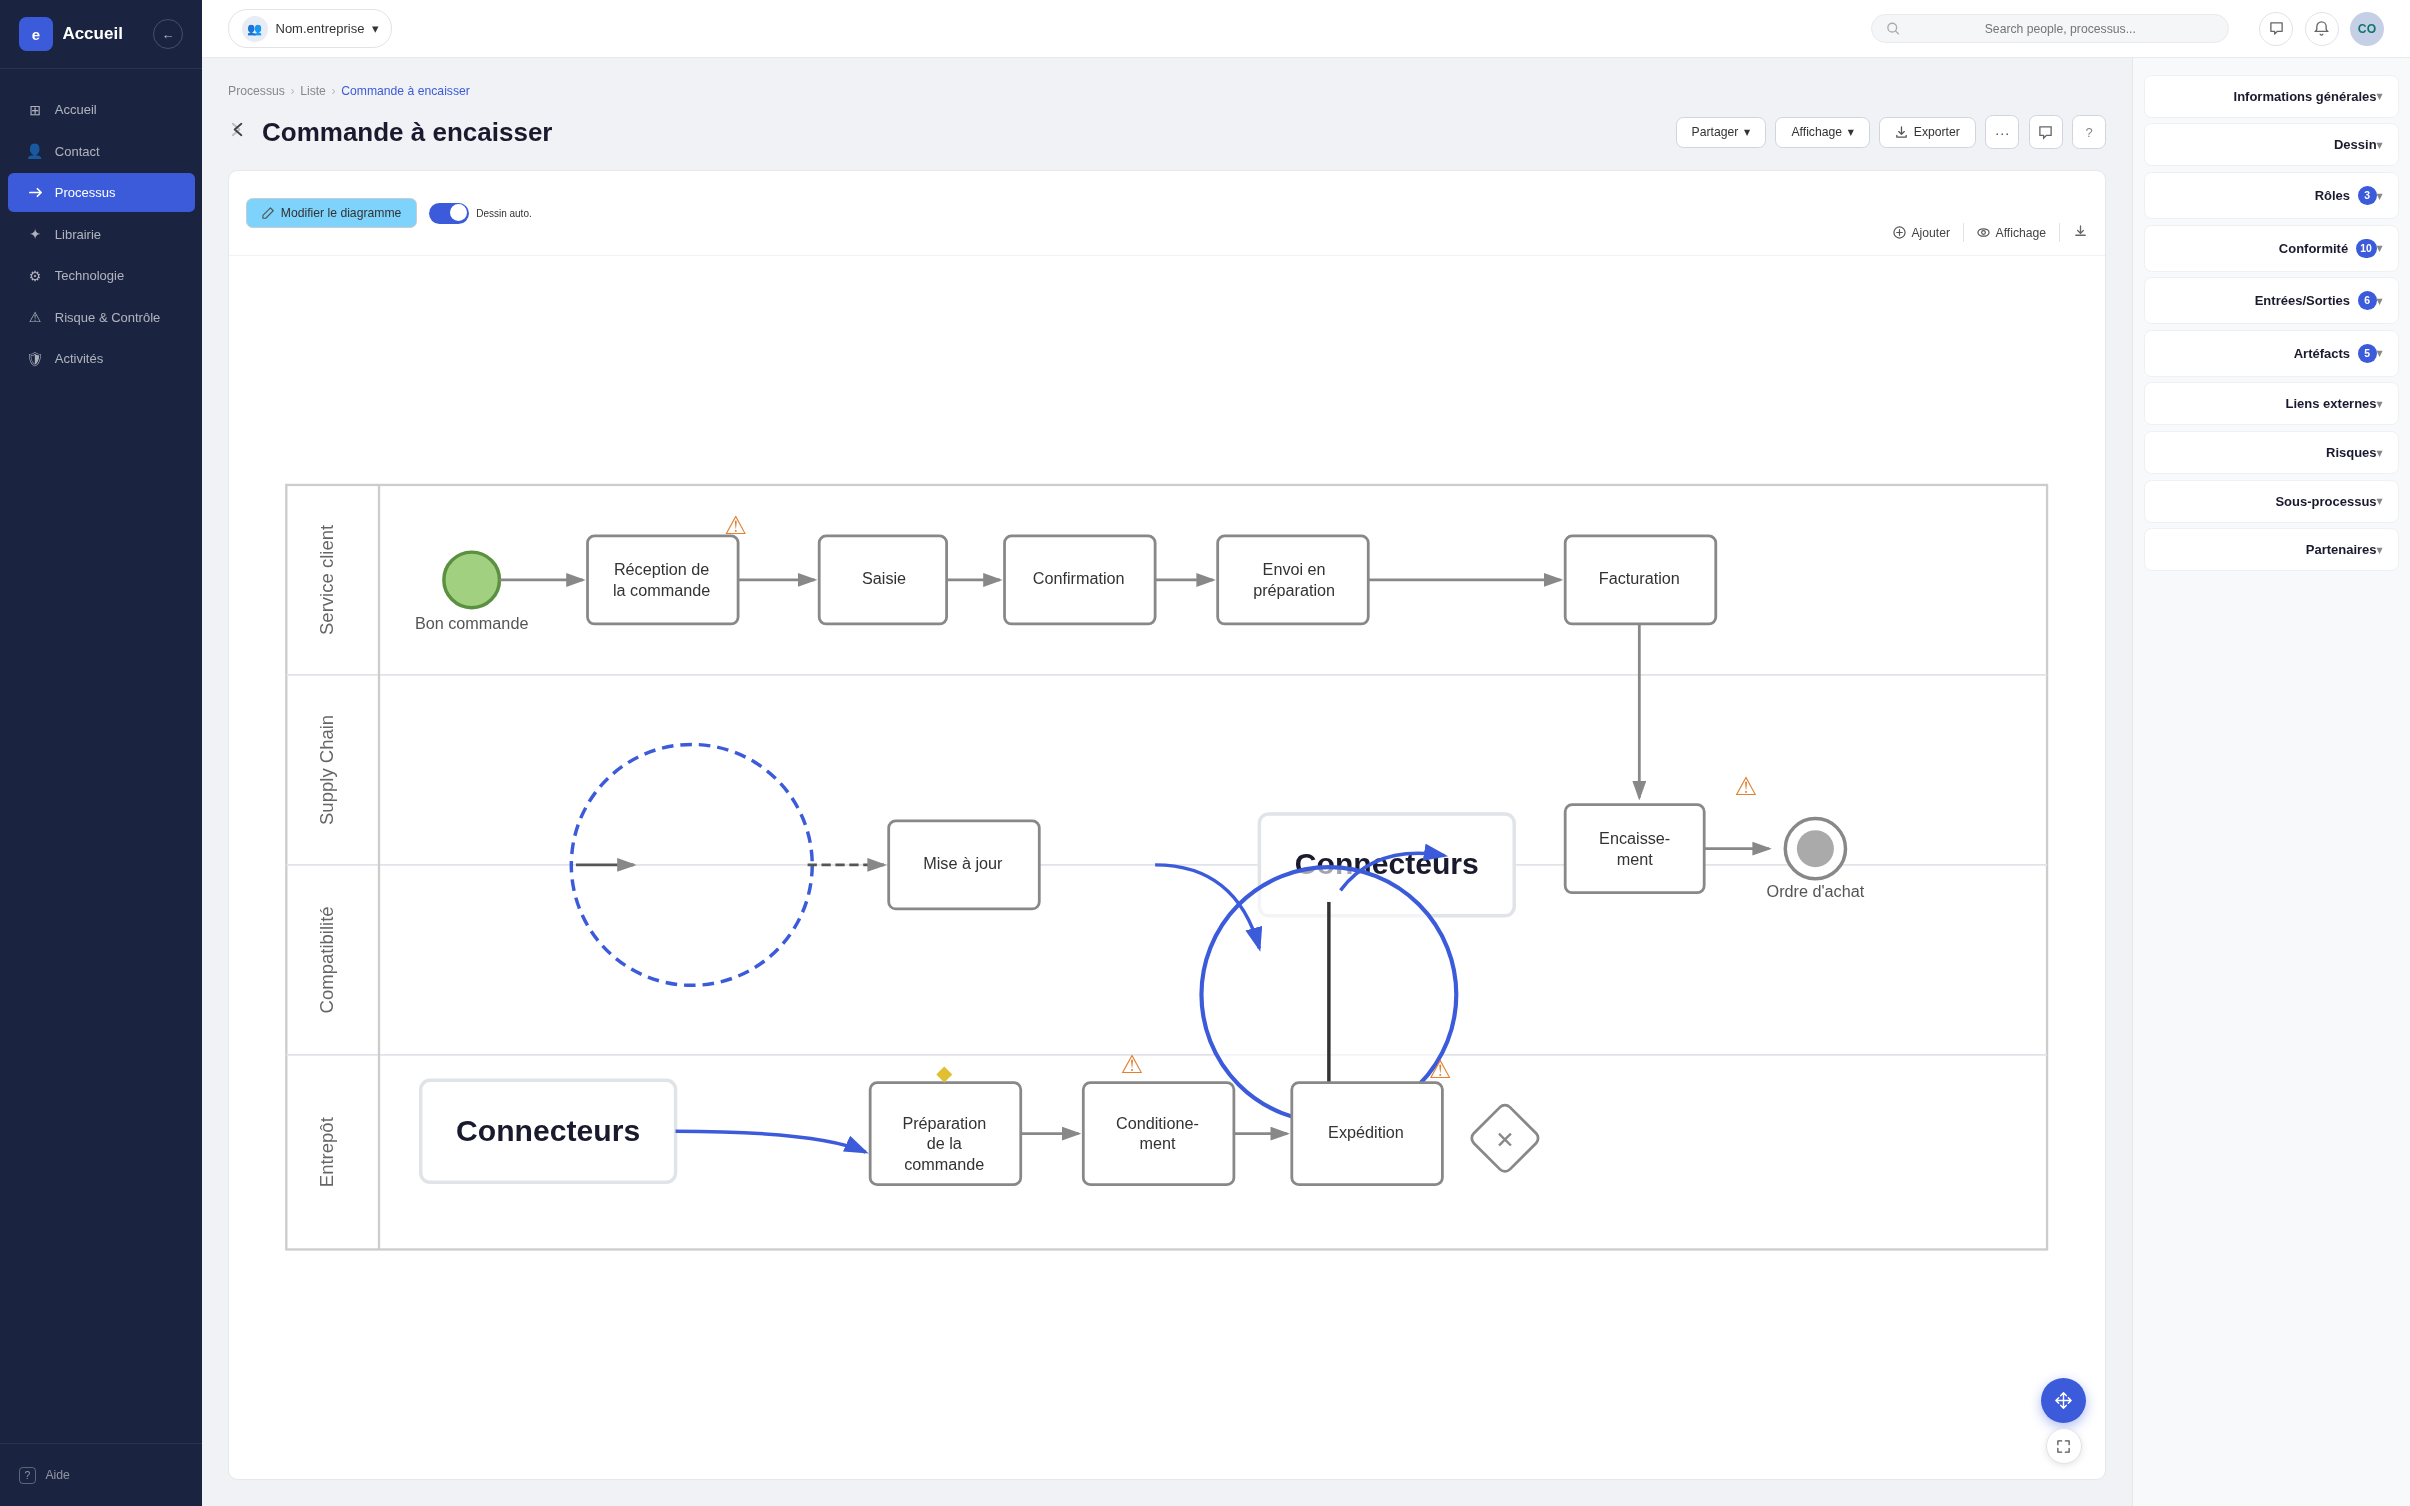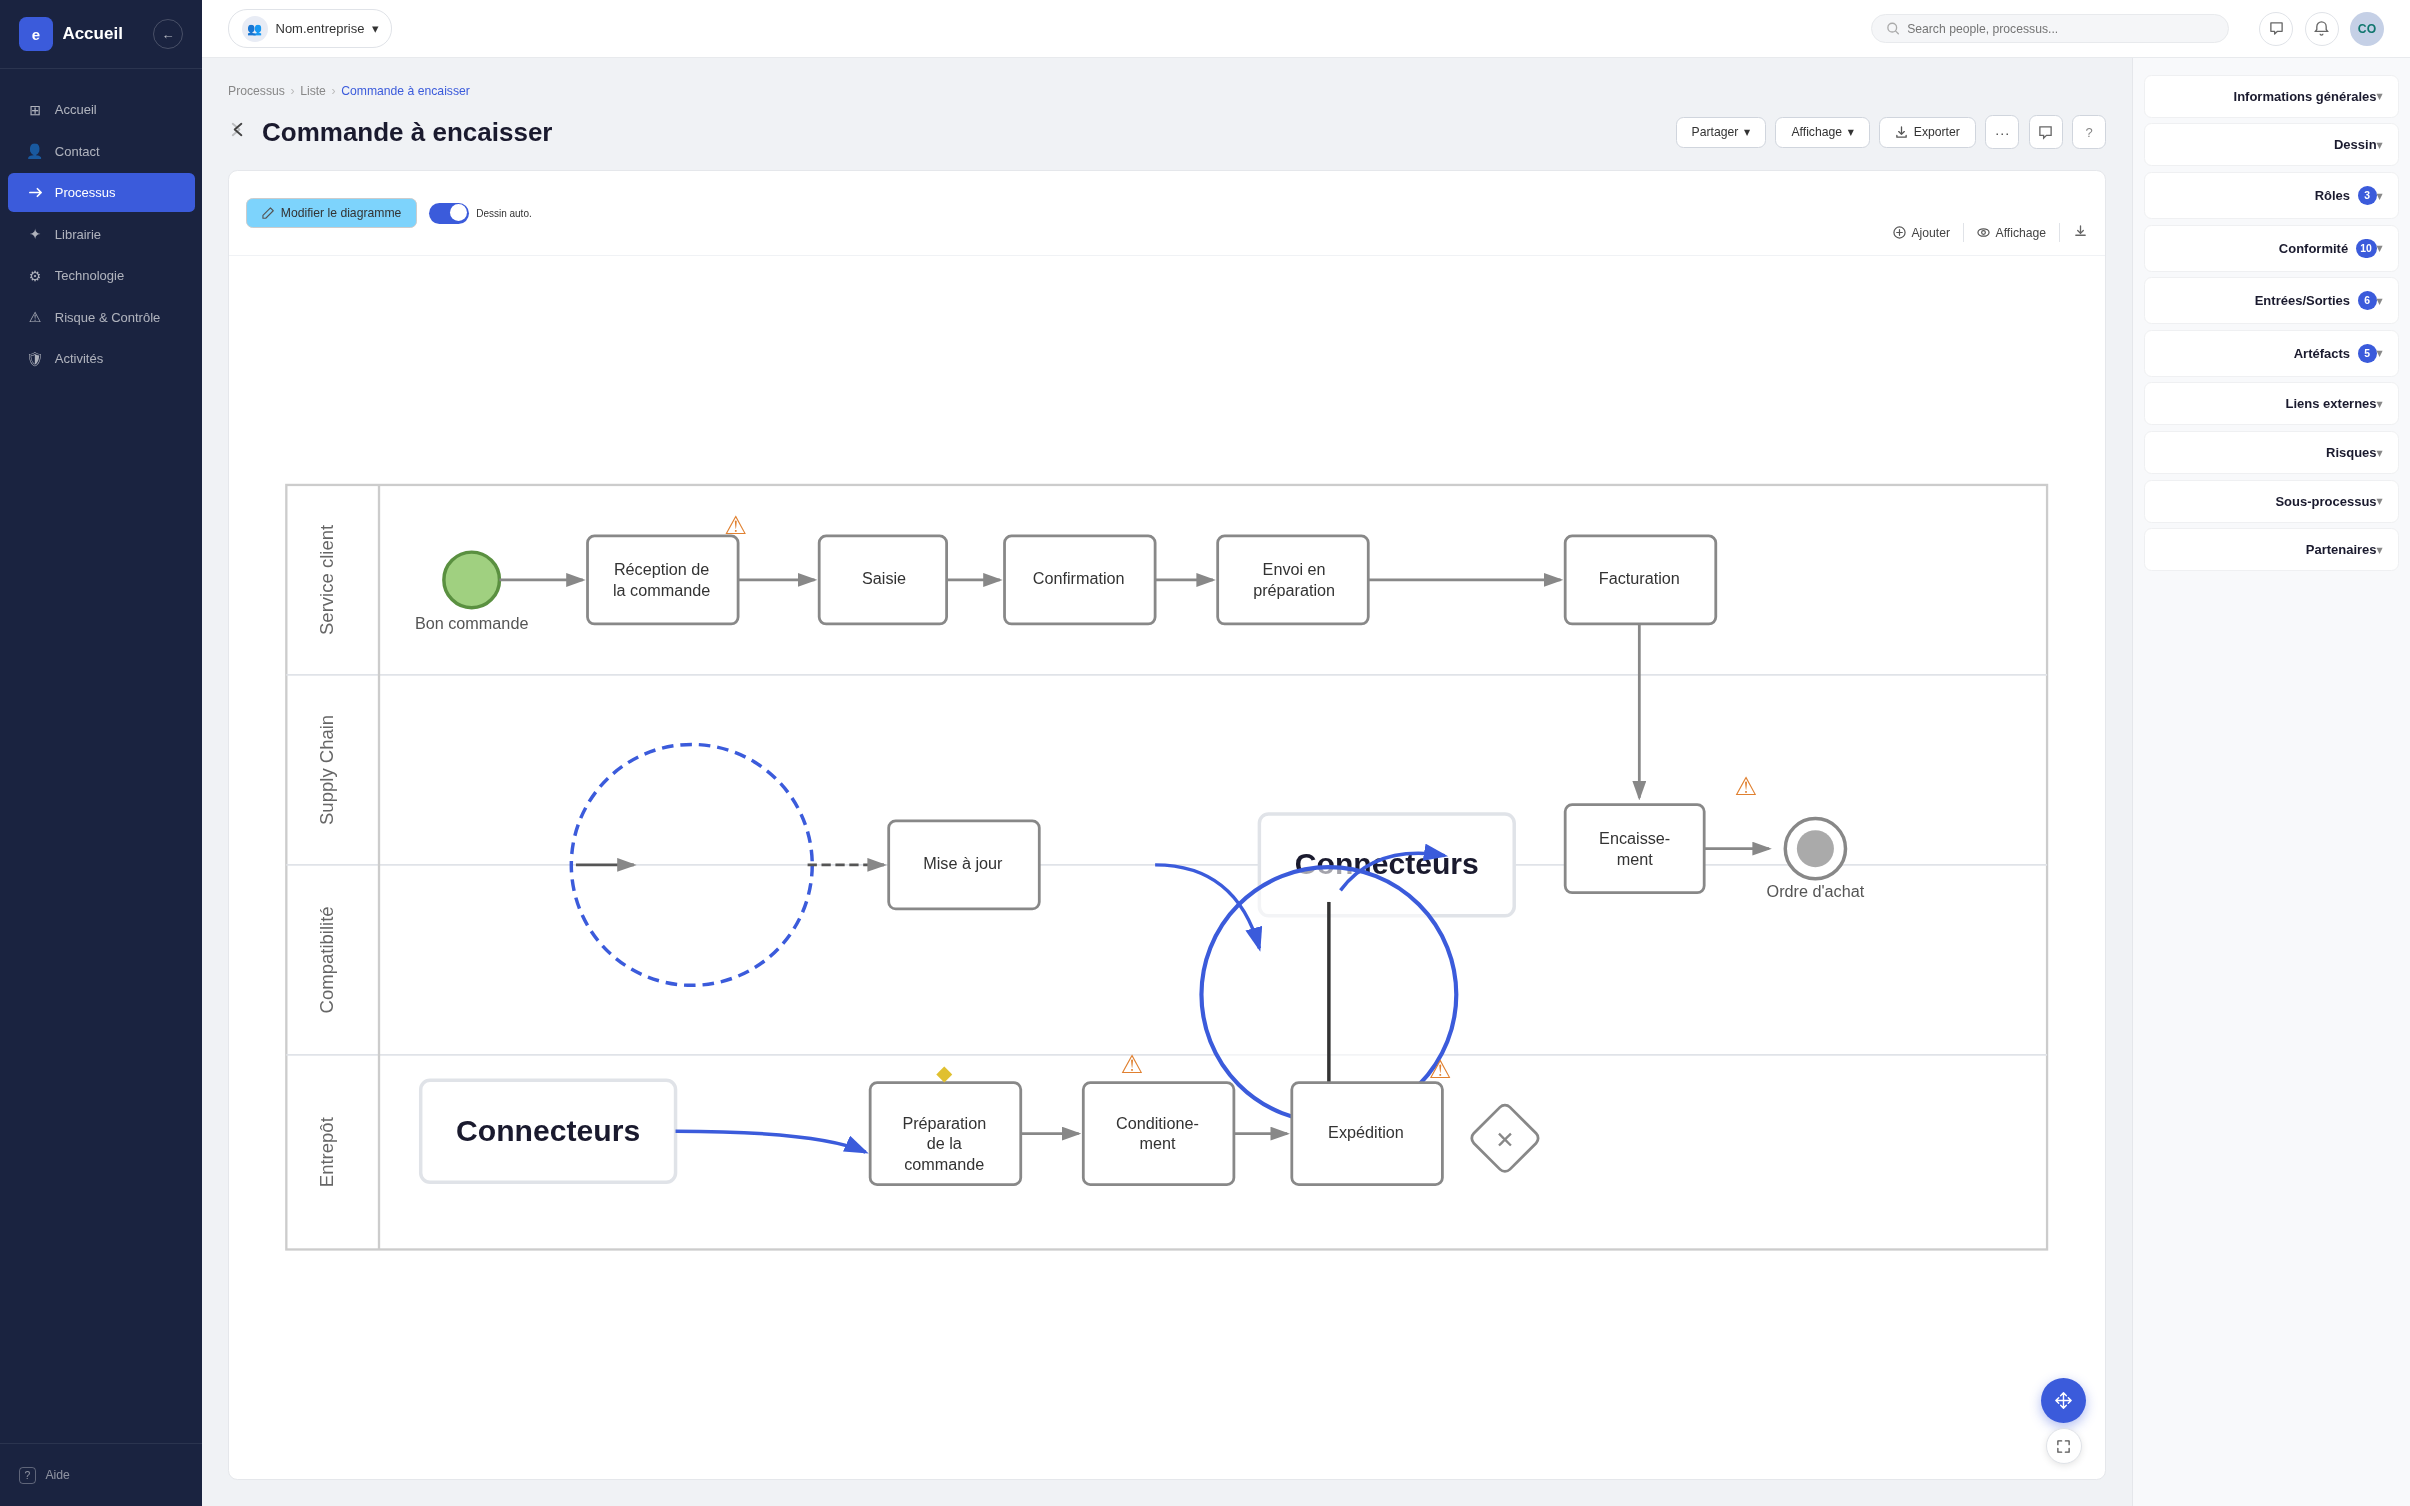--- a/index.html
+++ b/index.html
@@ -63,21 +63,21 @@
       display: flex; align-items: center; justify-content: center; font-size: 12.2px;
     }
     .search-bar {
       flex: 1; max-width: 358px; margin-left: auto;
       display: flex; align-items: center; gap: 7.5px;
       background: #f5f6f8; border-radius: 19px; padding: 6.6px 15px;
       border: 0.9px solid #e8eaed;
     }
     .search-bar input {
       border: none; background: transparent; outline: none;
-      font-size: 12.2px; color: #555; width: 100%;
+      font-size: 12.2px; color: #555; width: 100%; text-align: center;
     }
     .header-actions { display: flex; align-items: center; gap: 11.3px; margin-left: 15px; }
     .header-icon-btn {
       width: 34px; height: 34px; border-radius: 50%;
       display: flex; align-items: center; justify-content: center;
       cursor: pointer; color: #666; font-size: 15px;
       border: 0.9px solid #e0e3e8;
     }
     .avatar {
       width: 34px; height: 34px; border-radius: 50%;

